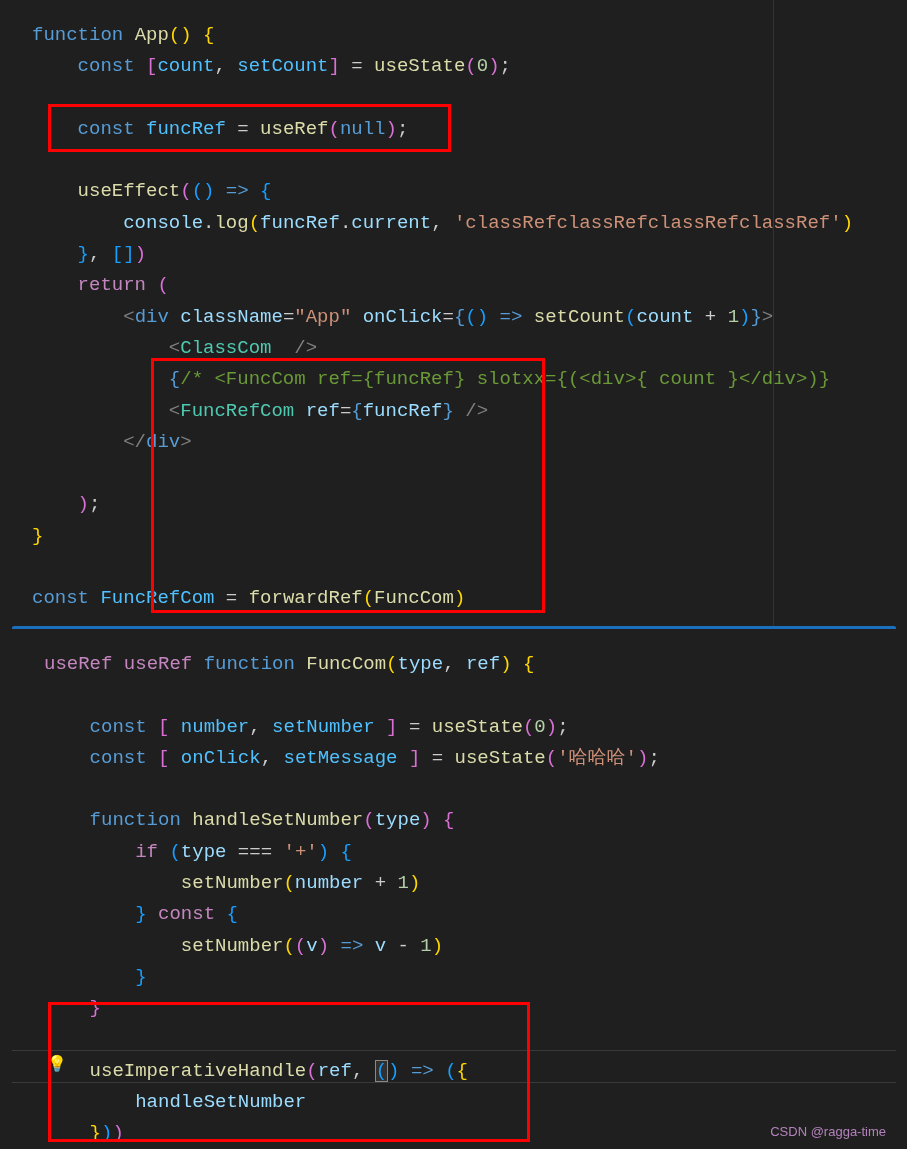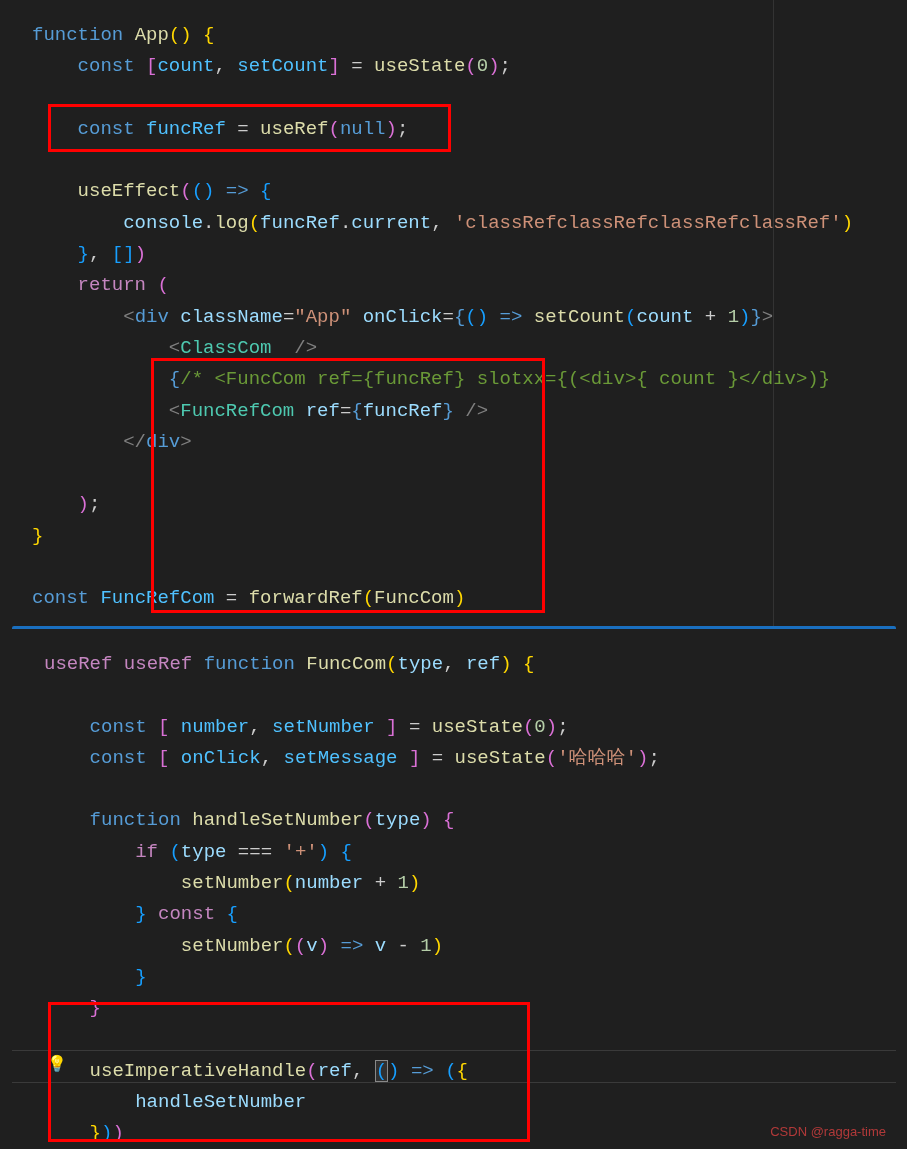--- a/index.html
+++ b/index.html
@@ -18,21 +18,21 @@
   .str  { color:#ce9178; }   
   .cmt  { color:#6a9937; }   
   .pun  { color:#cccccc; }   
   .brk0 { color:#ffd700; }
   .brk1 { color:#da70d6; }
   .brk2 { color:#179fff; }
   .tag  { color:#808080; }   
   .redbox { position:absolute; border:3px solid #ff0000; box-sizing:border-box; }
   .cursor  { outline:1px solid #888; outline-offset:-1px; background:rgba(100,100,100,0.25); padding:0 1px; }
   .curline { position:absolute; left:0; right:0; height:31px; border-top:1px solid #3a3a3a; border-bottom:1px solid #3a3a3a; }
-  .watermark { position:absolute; bottom:6px; right:10px; color:#ef4444; font-size:13px; font-family:Arial,sans-serif; opacity:0.7; }
+  .watermark { position:absolute; bottom:6px; right:10px; color:#f0abfc; font-size:13px; font-family:Arial,sans-serif; opacity:0.7; }
   .bulb { position:absolute; color:#ffcc00; font-size:16px; }
   .col70 { position:absolute; top:0; bottom:0; width:1px; background:#333; }
 </style>
 </head>
 <body>
 
 <div class="pane" style="left:0;top:0;width:907px;height:626px;">
   <div class="col70" style="left:773px;"></div>
 <pre class="code"><span class="kw">function</span><span> </span><span class="fn">App</span><span class="brk0">(</span><span class="brk0">)</span><span> </span><span class="brk0">{</span>
     <span class="kw">const</span><span> </span><span class="brk1">[</span><span class="con">count</span><span class="pun">, </span><span class="con">setCount</span><span class="brk1">]</span><span> </span><span class="pun">= </span><span class="fn">useState</span><span class="brk1">(</span><span class="num">0</span><span class="brk1">)</span><span class="pun">;</span>

